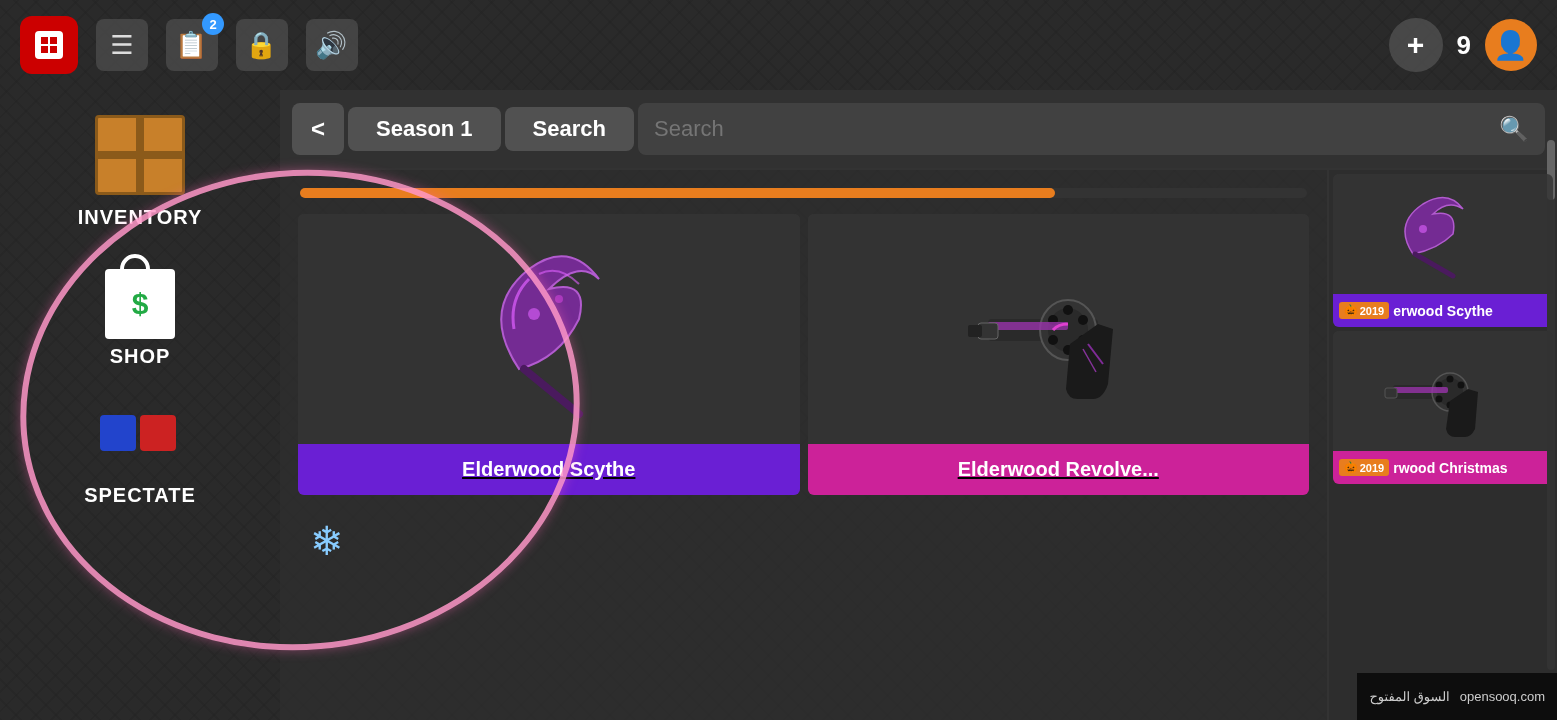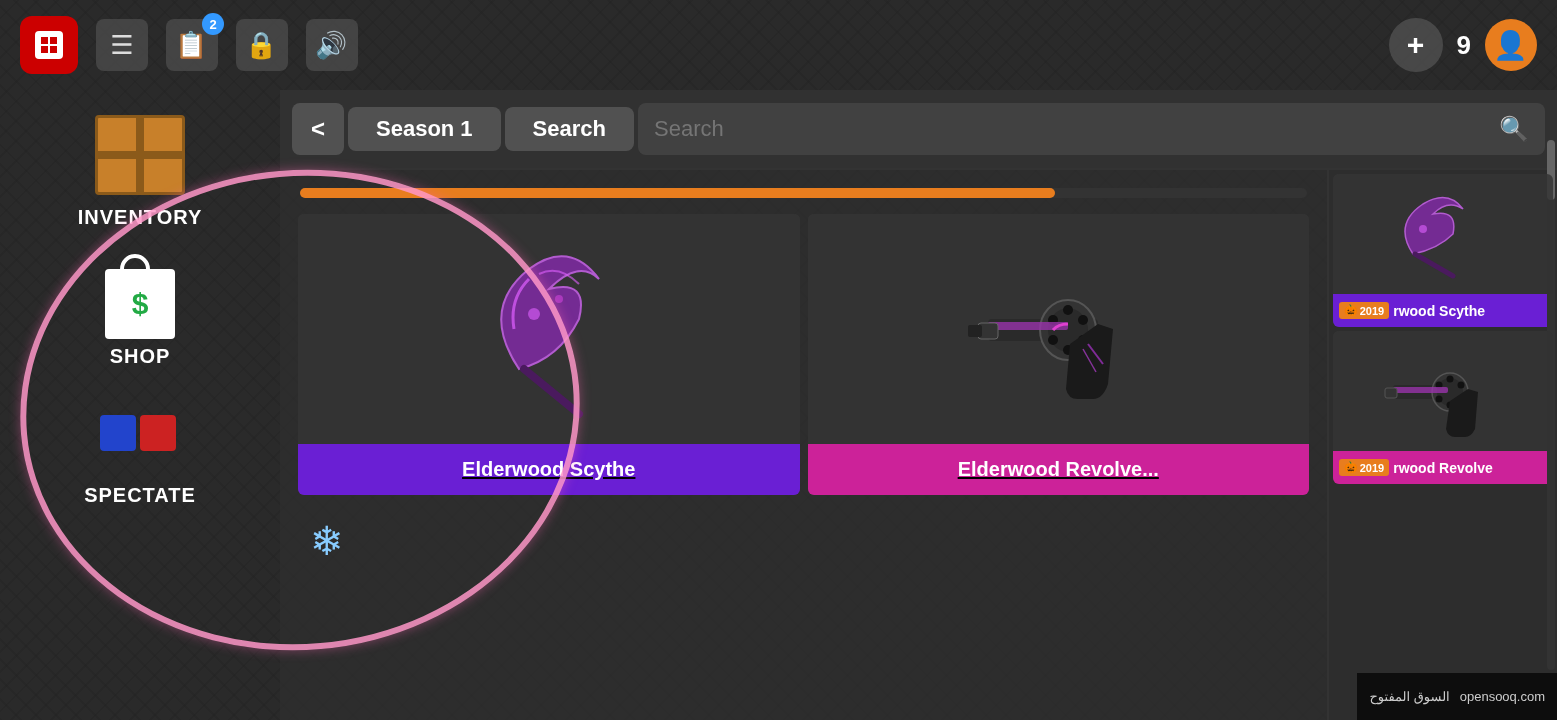--- a/index.html
+++ b/index.html
@@ -649,21 +649,21 @@
             <path d="M30,70 Q10,40 40,20 Q65,5 80,25 Q65,15 50,30 Q75,25 70,50 Q55,65 30,70Z" fill="#7c2b9e" stroke="#c060e0" stroke-width="1.5" opacity="0.9"></path>
             <line x1="32" y1="70" x2="70" y2="92" stroke="#4a1a5e" stroke-width="5" stroke-linecap="round"></line>
             <circle cx="40" cy="45" r="4" fill="#e060ff" opacity="0.6"></circle>
           </svg>
         </div>
         <div class="right-item-label purple">
           <span class="year-badge">
             <span>🎃</span>
             <span>2019</span>
           </span>
-          <span>rwood Scythe</span>
+          <span>erwood Scythe</span>
         </div>
       </div>
 
       <div class="right-item">
         <div class="right-item-image">
           <svg width="130" height="100" viewBox="0 0 130 100">
             <rect x="15" y="44" width="75" height="14" rx="3" fill="#2a2a2a"></rect>
             <ellipse cx="72" cy="51" rx="18" ry="19" fill="#333" stroke="#555" stroke-width="1.5"></ellipse>
             <ellipse cx="72" cy="51" rx="13" ry="14" fill="#2a2a2a"></ellipse>
             <circle cx="72" cy="38" r="3.5" fill="#111"></circle>
@@ -675,21 +675,21 @@
             <path d="M90,48 L100,51 L97,88 Q93,96 87,96 L77,96 Q70,96 68,88 L72,60 Z" fill="#1a1a1a"></path>
             <rect x="15" y="46" width="55" height="6" rx="2" fill="#9933aa" opacity="0.8"></rect>
             <rect x="7" y="47" width="12" height="10" rx="2" fill="#333" stroke="#555" stroke-width="1"></rect>
           </svg>
         </div>
         <div class="right-item-label pink">
           <span class="year-badge">
             <span>🎃</span>
             <span>2019</span>
           </span>
-          <span>rwood Revolve</span>
+          <span>rwood Christmas</span>
         </div>
       </div>
     </div>
   </div>
 </div>
 
 <div class="circle-annotation"></div>
 
 <div class="opensooq-bar">
   <span>السوق المفتوح</span>

